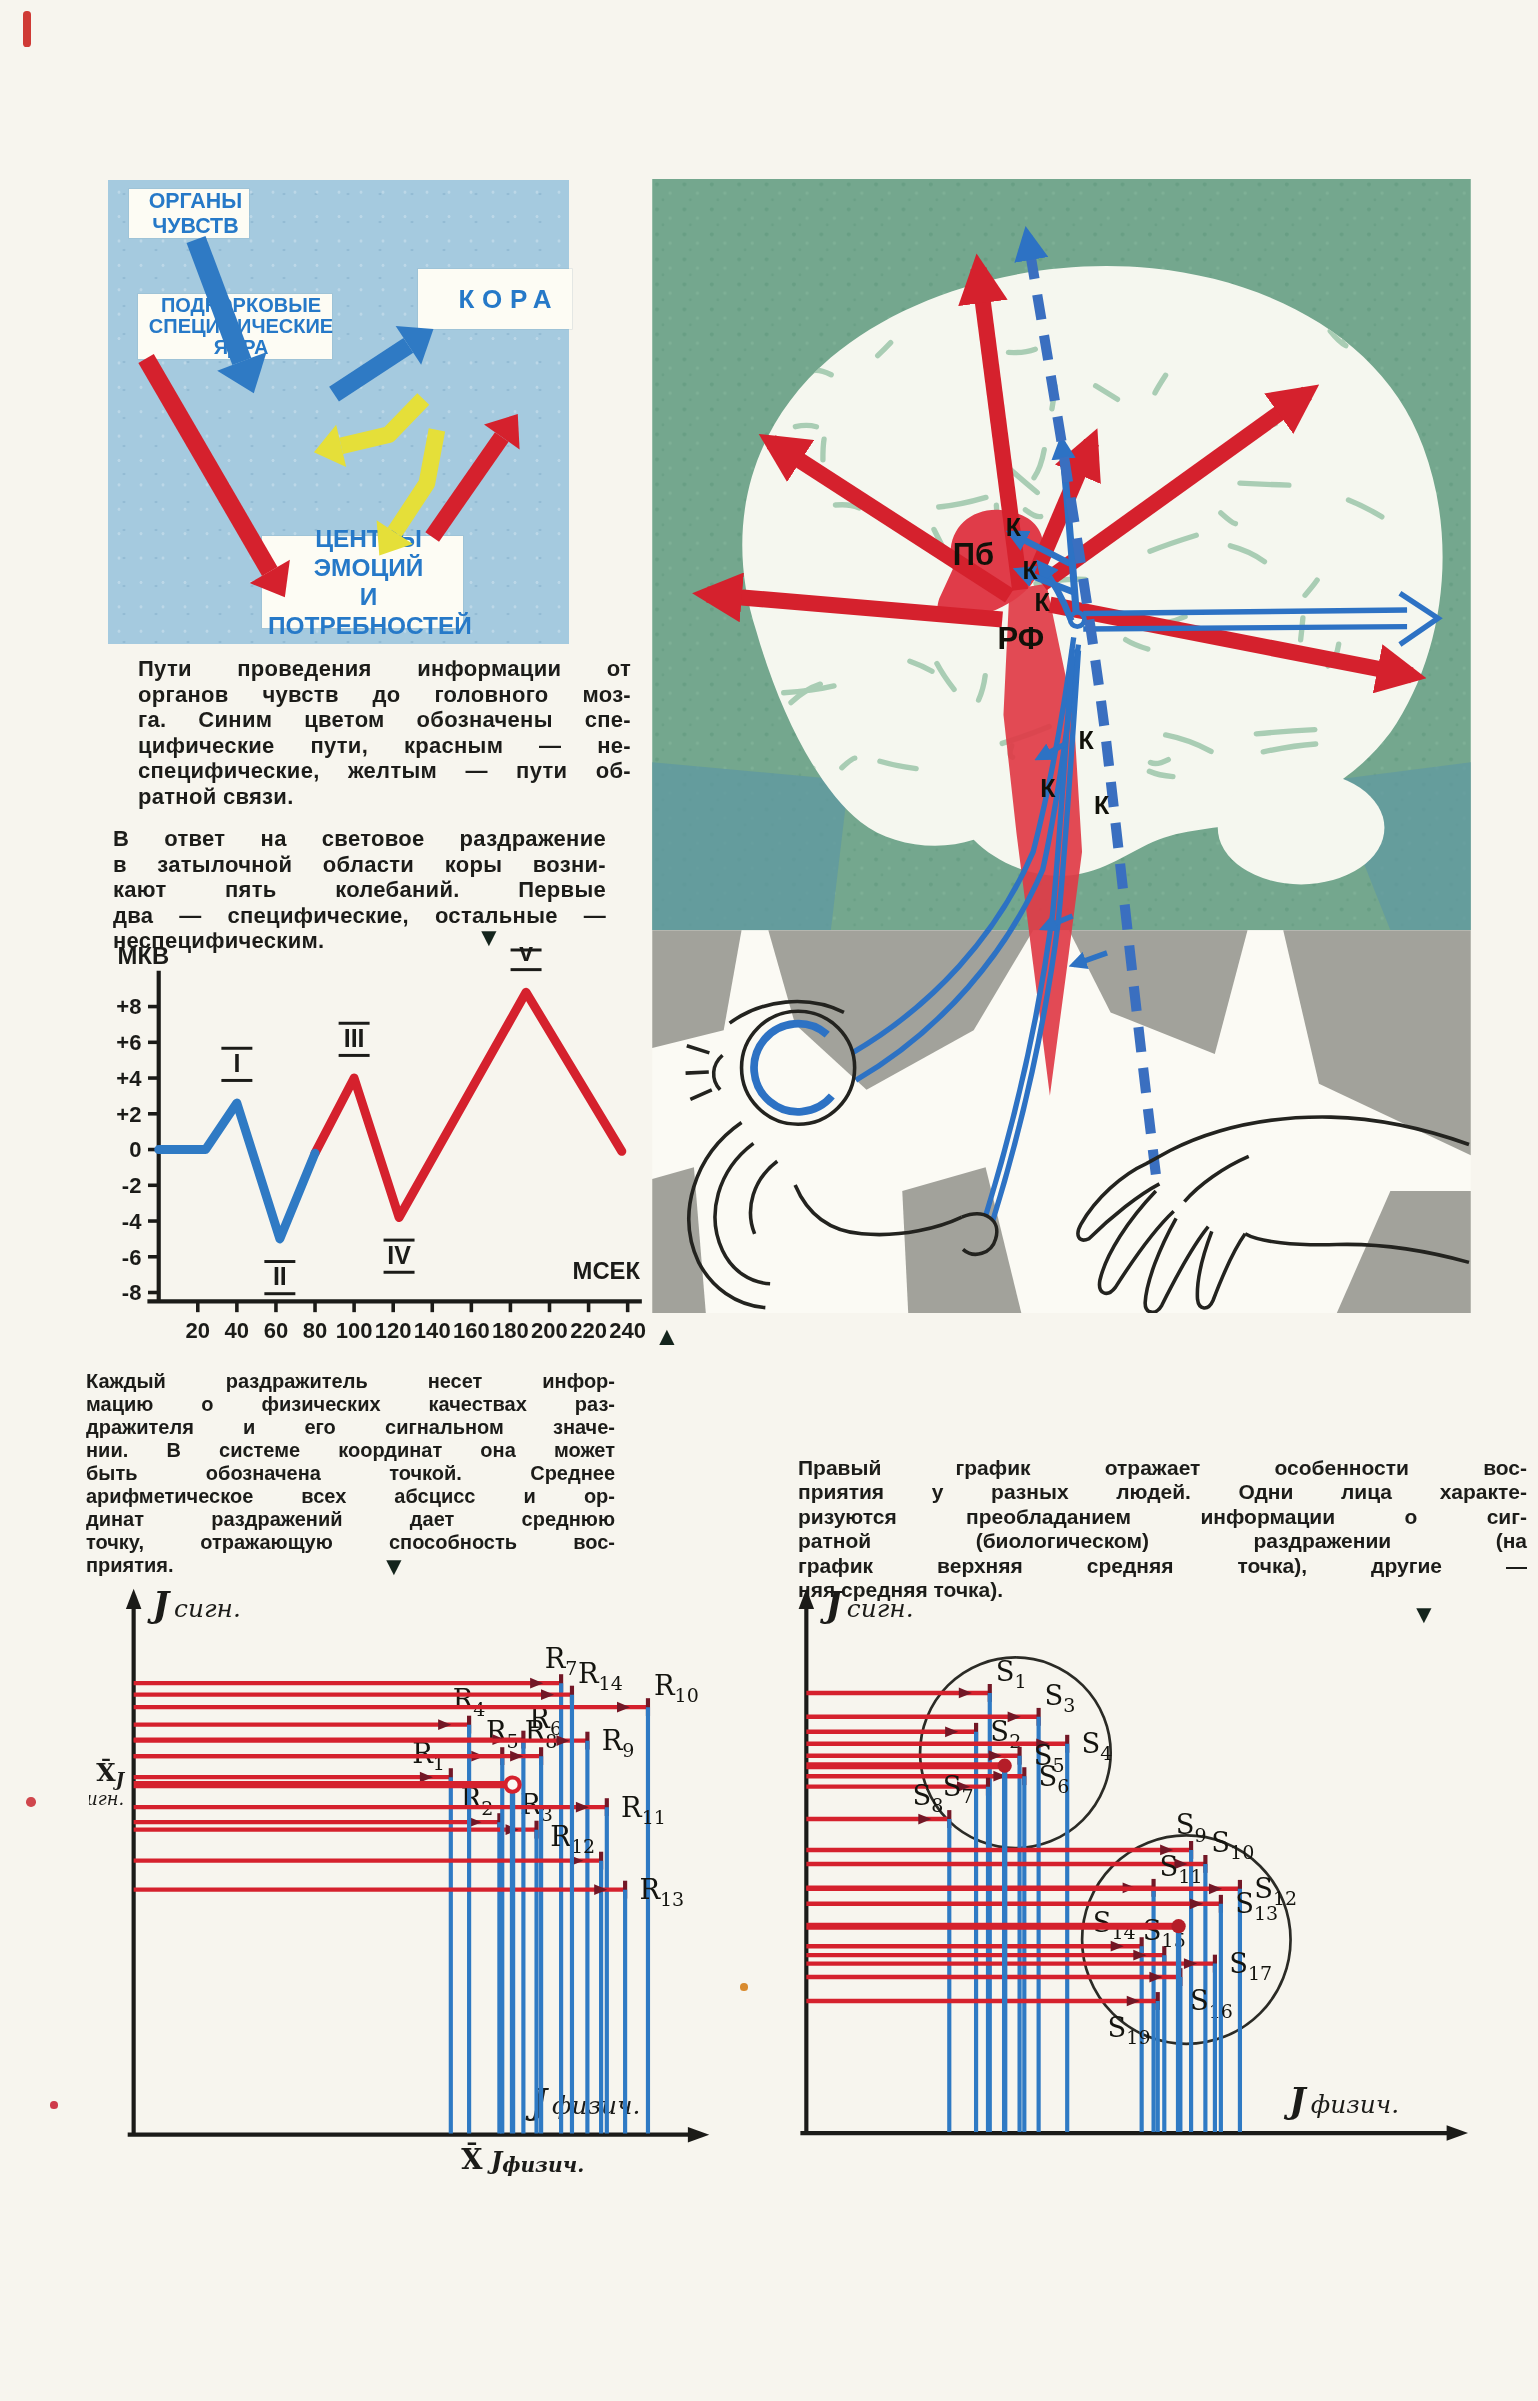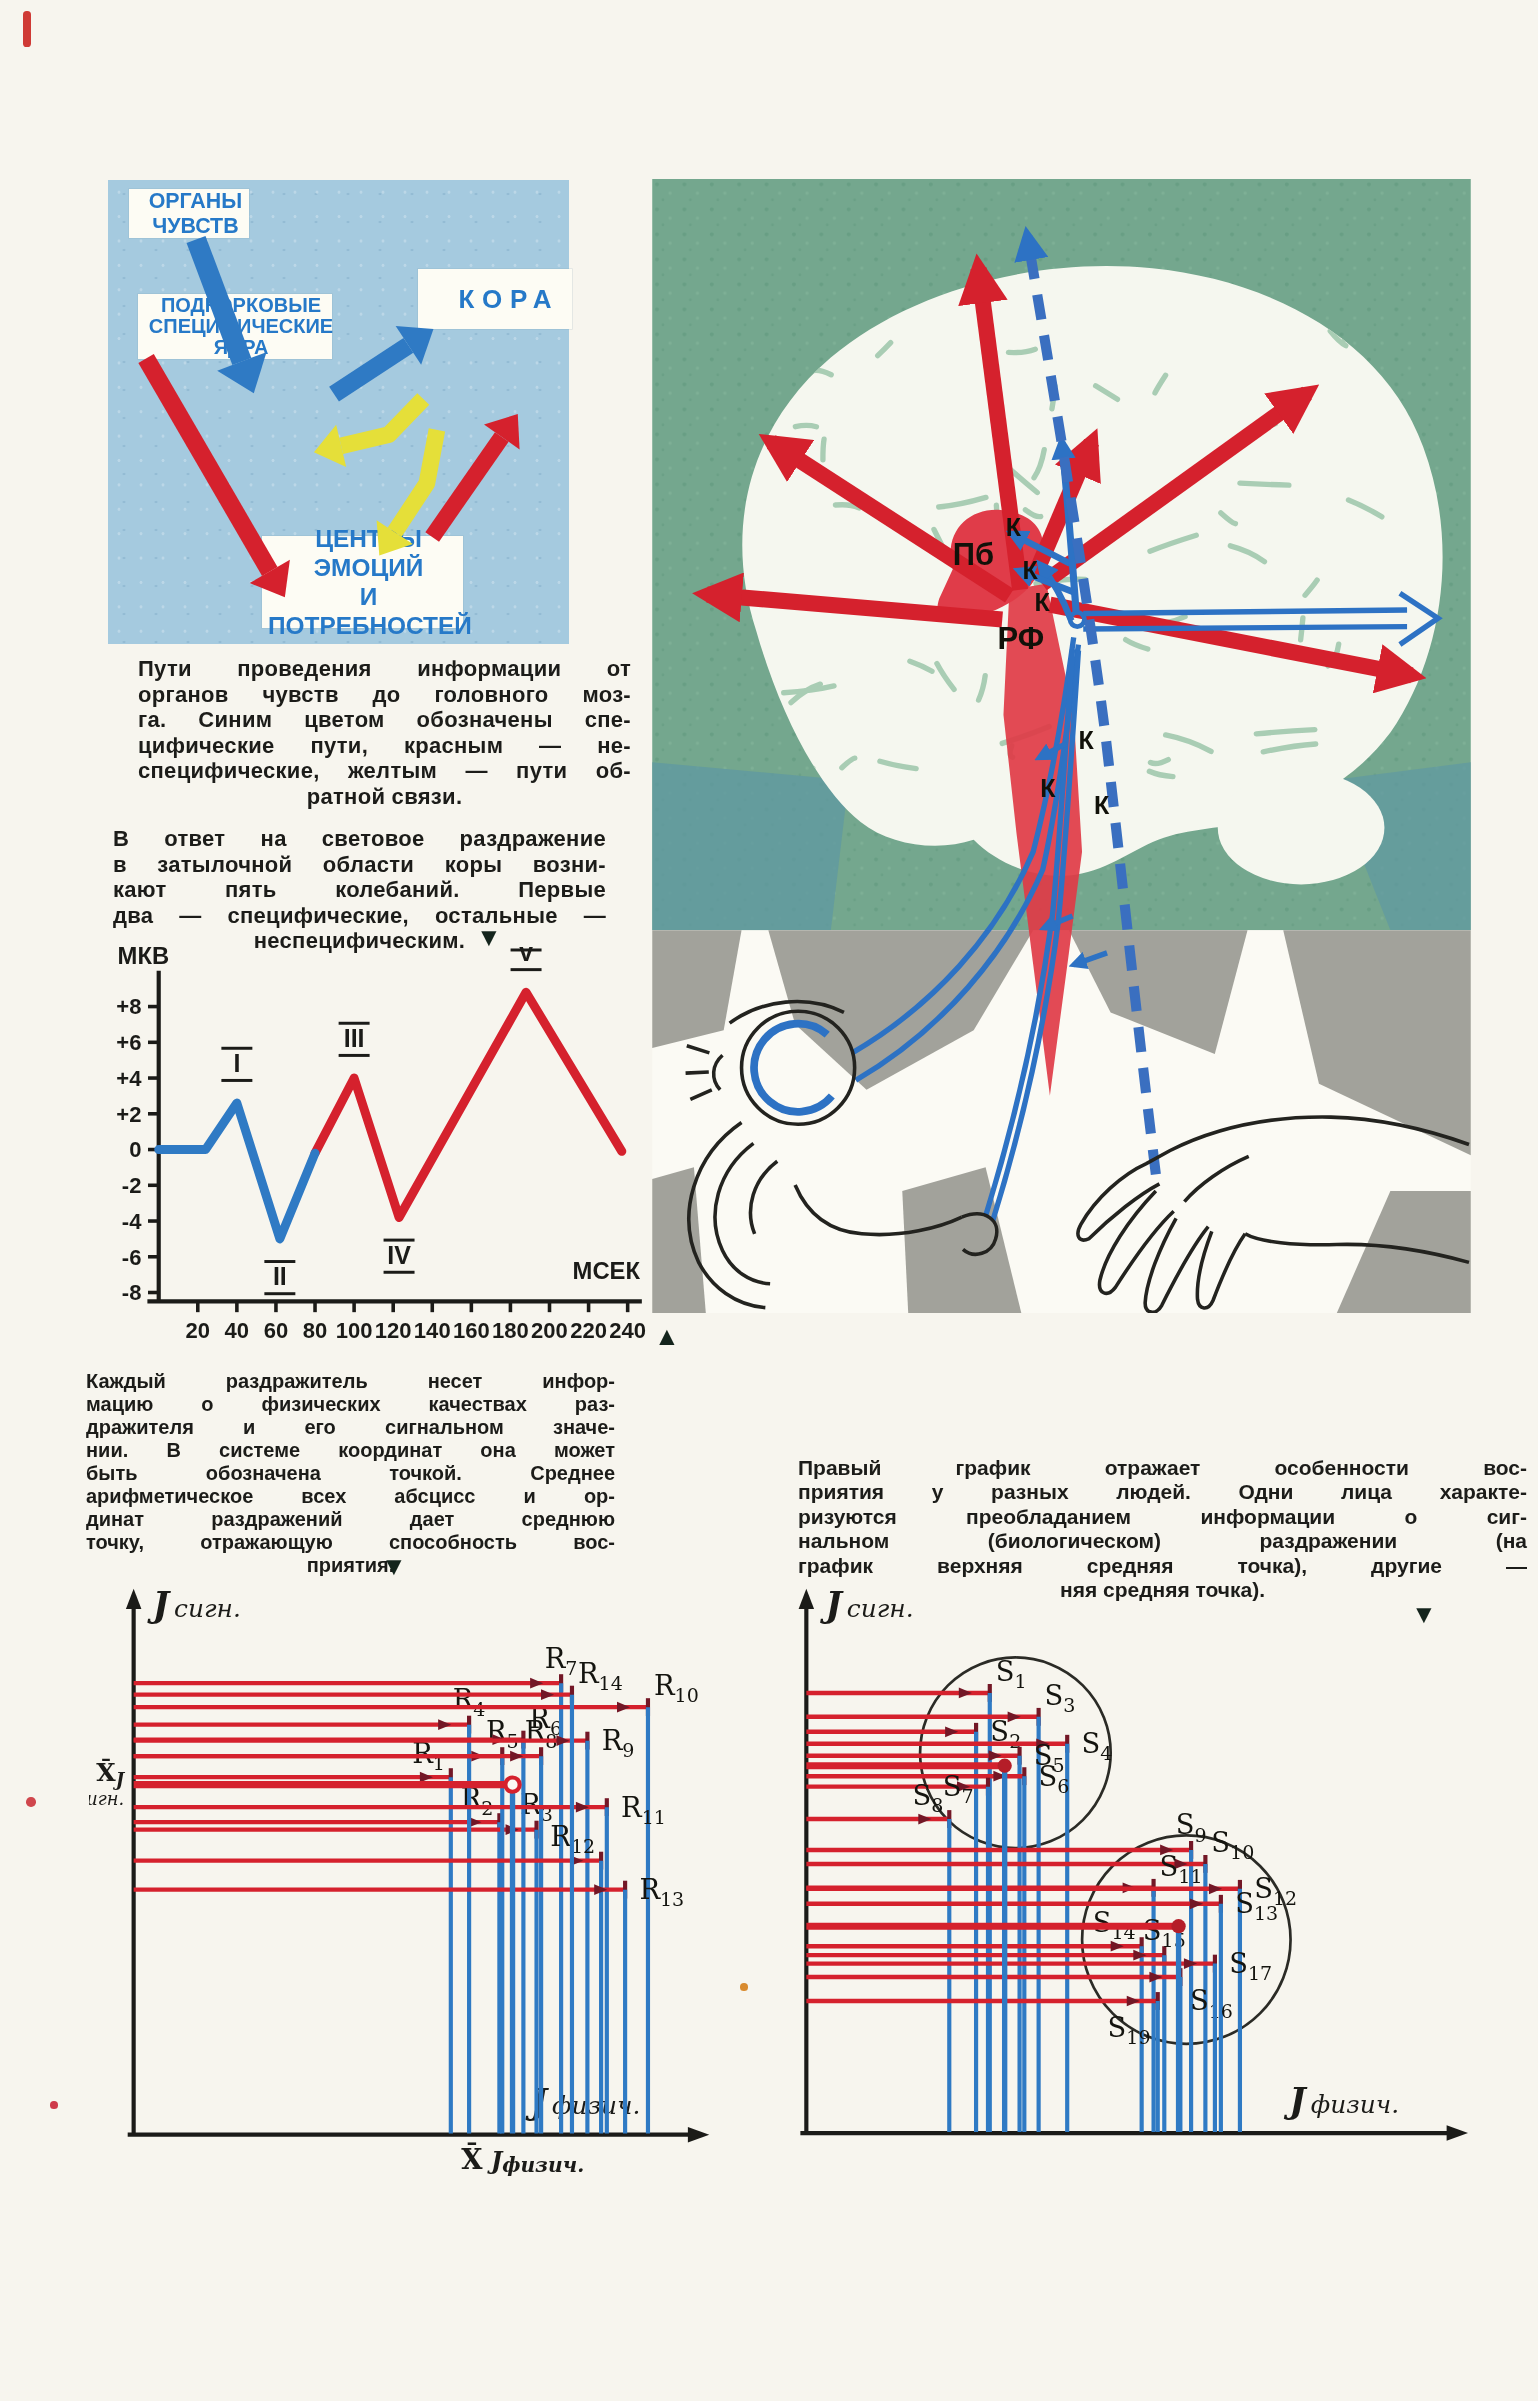--- a/index.html
+++ b/index.html
@@ -2,21 +2,21 @@
 <html style="font-size:9.5px"><head>
 <meta charset="utf-8">
 <style>
   html,body{margin:0;padding:0;background:#d8d6cf;}
   #page{position:relative;width:1538px;height:2401px;background:#f7f5ee;overflow:hidden;
         font-family:"Liberation Sans",sans-serif;color:#1b1b18;}
   .abs{position:absolute;}
   
   .cap{font-weight:bold;color:#1c1c19;}
   .cap .jline{text-align:justify;text-align-last:justify;}
-  .cap .cline{text-align:center;}
+  .cap .cline{}
   .cap1,.cap2{width:493px;font-size:22px;line-height:25.6px;letter-spacing:0.3px;}
   .capbrain{width:834px;font-size:22.6px;line-height:29px;}
   .parleft{width:529px;font-size:20px;line-height:23px;}
   .parright{width:729px;font-size:21px;line-height:24.4px;}
   .tri{color:#14241c;font-size:26px;line-height:1;}
   
   #panel{left:108px;top:180px;width:461px;height:464px;background:#a5cadf;
          background-image:radial-gradient(rgba(255,255,255,.25) 1.2px,transparent 1.8px),
                           radial-gradient(rgba(70,120,160,.18) 1.2px,transparent 1.8px);
          background-size:22px 24.4px,32px 28px;}
@@ -335,21 +335,21 @@
     <div class="jline">динат  раздражений  дает  среднюю</div>
     <div class="jline">точку, отражающую способность вос-</div>
     <div class="cline">приятия.</div>
   </div>
   <div class="abs tri" style="left:381px;top:1553px;">▼</div>
 
   <div class="abs cap parright" style="left:798px;top:1456px;">
     <div class="jline">Правый  график  отражает   особенности  вос-</div>
     <div class="jline">приятия у разных людей. Одни лица характе-</div>
     <div class="jline">ризуются  преобладанием  информации  о  сиг-</div>
-    <div class="jline">нальном  (биологическом)   раздражении   (на</div>
+    <div class="jline">ратной  (биологическом)   раздражении   (на</div>
     <div class="jline">график  верхняя  средняя  точка),  другие —</div>
     <div class="cline">няя  средняя  точка).</div>
   </div>
   <div class="abs tri" style="left:1411px;top:1601px;">▼</div>
 
   <svg id="scatter-left-svg" class="svgfig" style="left:89px;top:1578px;" width="631" height="649" viewBox="0 0 1060 1090">
       <line x1="75" y1="935" x2="75" y2="46" stroke="#1b1b18" stroke-width="7"></line>
       <polygon points="75,18 62,52 88,52" fill="#1b1b18"></polygon>
       <line x1="65" y1="935" x2="1016" y2="935" stroke="#1b1b18" stroke-width="7"></line>
       <polygon points="1042,935 1006,922 1006,948" fill="#1b1b18"></polygon>

